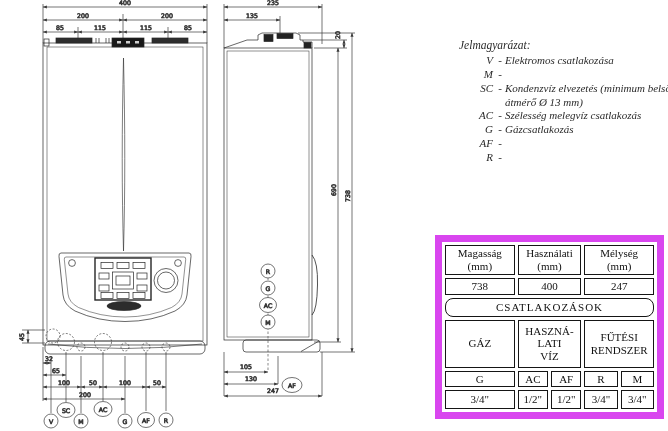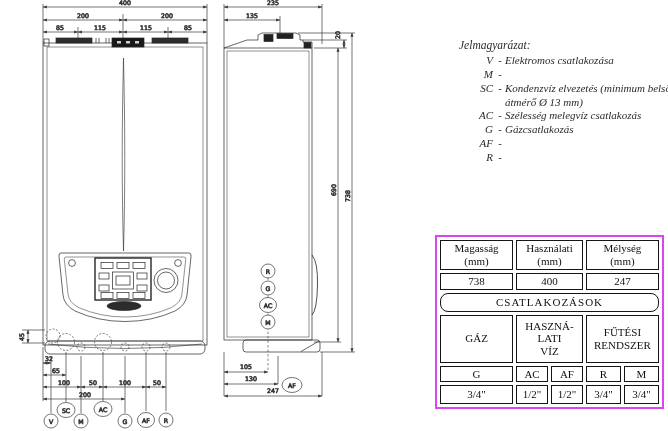--- a/index.html
+++ b/index.html
@@ -9,21 +9,21 @@
   svg text{font-family:"DejaVu Sans", sans-serif;font-size:6.2px;fill:#3a3a3a;}
   .legend{position:absolute;left:431px;top:38px;width:237px;
           font-style:italic;font-size:11px;line-height:1.25;color:#2a2a2a;margin-left:24px;}
   .legend-title{margin:0 0 2px 4px;font-size:11.5px;}
   .legend-row{display:grid;grid-template-columns:40px 10px 182px;}
   .legend-key{text-align:right;padding-right:2px;}
   .legend-dash{text-align:center;}
   .legend-desc{}
   .spec{position:absolute;left:435px;top:235px;width:229px;
         border-collapse:separate;border-spacing:3px;background:#fff;
-        border:2px solid #d946ef;font-size:11px;color:#111;}
+        border:7px solid #d946ef;font-size:11px;color:#111;}
   .spec td{border:1.6px solid #151515;text-align:center;vertical-align:middle;
            padding:1px 0;white-space:pre-line;line-height:1.15;}
   .spec .hdr{height:26px;}
   .spec .grp{height:44px;}
   .spec .sect{letter-spacing:1px;height:15px;border-radius:8px;}
   .spec .sz{height:15px;}
 </style>
 </head>
 <body>
 <div id="page">

